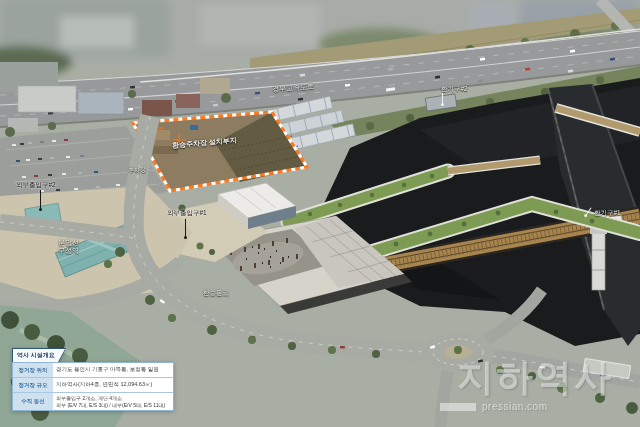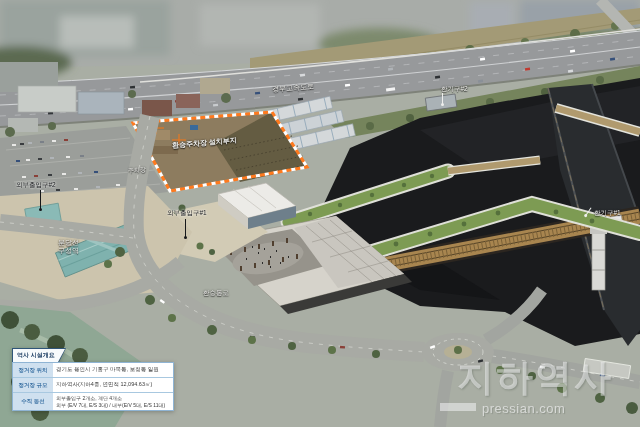--- a/index.html
+++ b/index.html
@@ -27,21 +27,21 @@
   .ib-label{width:40px;background:#cfe0ef;color:#3c72a4;font-weight:bold;display:flex;
             align-items:center;justify-content:center;text-align:center;flex:none;}
   .ib-value{flex:1;color:#3a3a3a;display:flex;flex-direction:column;justify-content:center;
             padding:2px 3px;line-height:1.3;}
   
   .wm-logo{position:absolute;left:437px;top:353px;width:196px;font-size:37px;font-weight:bold;
            letter-spacing:2px;color:rgba(250,250,252,.5);text-shadow:1px 1px 2px rgba(40,50,40,.25);
            text-align:center;pointer-events:none;}
   .wm-bar{position:absolute;left:440px;top:403px;width:36px;height:8px;
           background:rgba(250,250,252,.5);pointer-events:none;}
-  .wm-domain{position:absolute;left:482px;top:401px;font-size:13px;letter-spacing:.5px;
+  .wm-domain{position:absolute;left:482px;top:401px;font-size:10px;letter-spacing:.5px;
              color:rgba(250,250,252,.6);text-shadow:1px 1px 1px rgba(40,50,40,.2);pointer-events:none;}
 </style>
 </head>
 <body>
 
 <div class="stage">
 
 <svg width="640" height="427" viewBox="0 0 640 427">
   <defs>
     <filter id="b2">

